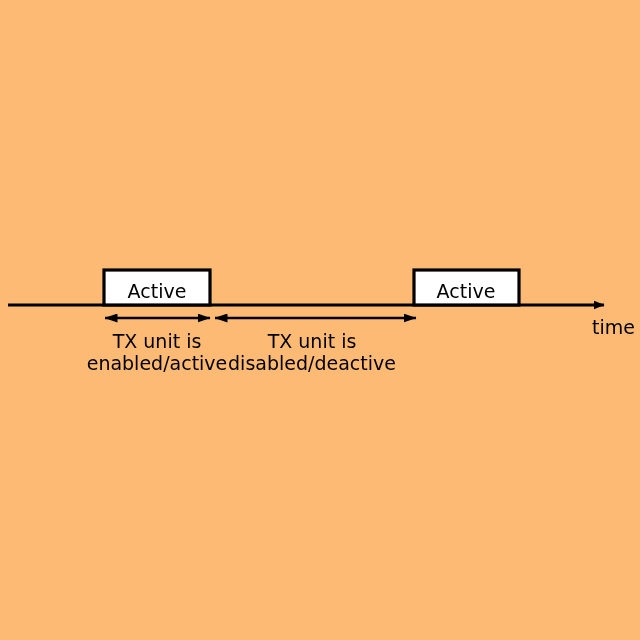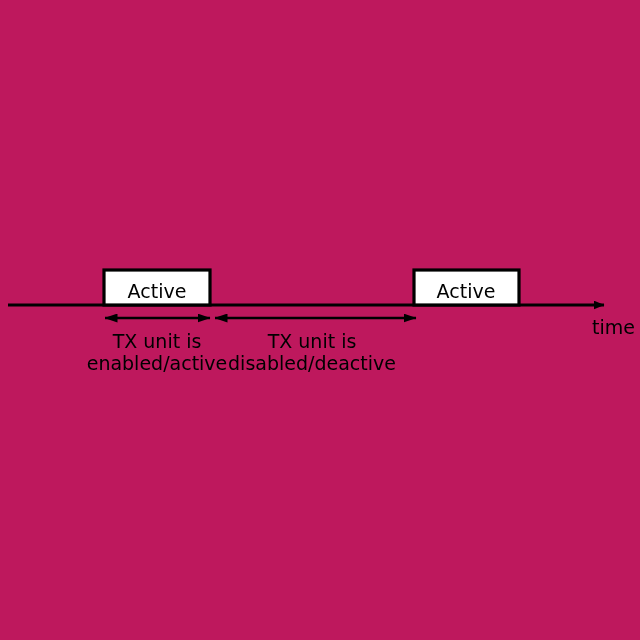--- a/index.html
+++ b/index.html
@@ -10,21 +10,21 @@
   body {
     width: 640px;
     height: 640px;
     overflow: hidden;
     font-family: "DejaVu Sans", sans-serif;
   }
   #canvas {
     position: relative;
     width: 640px;
     height: 640px;
-    background: #be185d;
+    background: #fdba74;
   }
   #diagram-svg {
     position: absolute;
     left: 0;
     top: 0;
     width: 640px;
     height: 640px;
     display: block;
   }
   .diagram-text {

